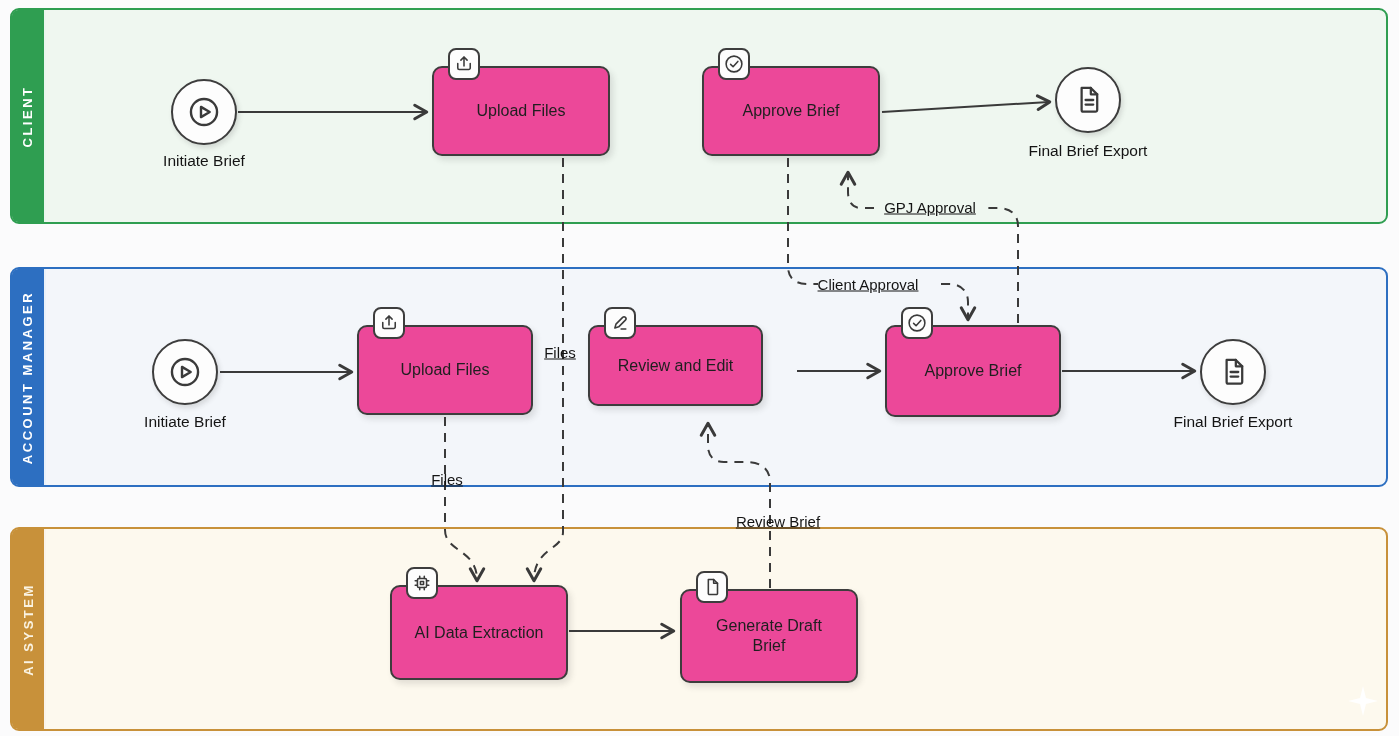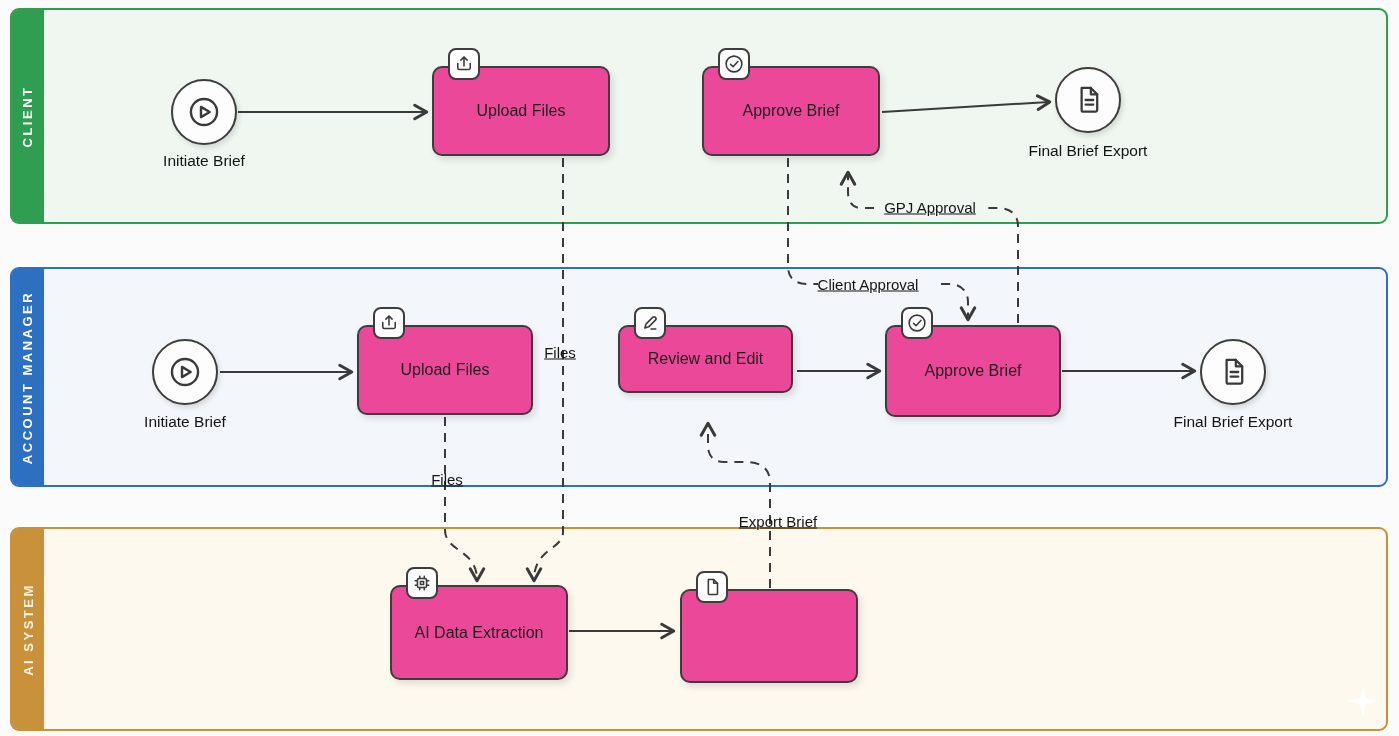--- a/index.html
+++ b/index.html
@@ -172,21 +172,21 @@
     <span class="badge icon">
       <svg width="22" height="22" viewBox="0 0 24 24" fill="none" stroke="#3a3a3a" stroke-width="1.7" stroke-linecap="round" stroke-linejoin="round">
         <path d="M12 14.2 V4.8"></path>
           <path d="M8.6 7.8 L12 4.4 L15.4 7.8"></path>
         <path d="M5.2 11.5 V16.3 A1.6 1.6 0 0 0 6.8 17.9 H17.2 A1.6 1.6 0 0 0 18.8 16.3 V11.5"></path>
       </svg>
     </span>
     <span class="task-label">Upload Files</span>
   </div>
 
-  <div class="task" style="left:618px;top:325px;width:175px;height:68px;text-align:center;">
+  <div class="task" style="left:588px;top:325px;width:175px;height:81px;text-align:center;">
     <span class="badge icon">
       <svg width="22" height="22" viewBox="0 0 24 24" fill="none" stroke="#3a3a3a" stroke-width="1.7" stroke-linecap="round" stroke-linejoin="round">
         <path d="M14.9 5.9 A2.1 2.1 0 0 1 17.9 8.9 L10.6 16.2 L6.4 17.4 L7.6 13.2 Z"></path>
         <path d="M13.2 18.6 H18.3"></path>
       </svg>
     </span>
     <span class="task-label">Review and Edit</span>
   </div>
 
   <div class="task" style="left:885px;top:325px;width:176px;height:92px;">
@@ -222,23 +222,24 @@
     <span class="task-label">AI Data Extraction</span>
   </div>
 
   <div class="task" style="left:680px;top:589px;width:178px;height:94px;">
     <span class="badge icon">
       <svg width="22" height="22" viewBox="0 0 24 24" fill="none" stroke="#3a3a3a" stroke-width="1.7" stroke-linecap="round" stroke-linejoin="round">
         <path d="M8 3.8 H13.8 L18 8 V19 A1.2 1.2 0 0 1 16.8 20.2 H9.2 A1.2 1.2 0 0 1 8 19 Z"></path>
         <path d="M13.8 3.8 V8 H18"></path>
       </svg>
     </span>
+    <span class="task-label" style="max-width:120px;">Generate Draft Brief</span>
   </div>
 
   <span class="edge-label" style="left:560px;top:352px;">Files</span>
   <span class="edge-label" style="left:447px;top:479px;">Files</span>
-  <span class="edge-label" style="left:778px;top:521px;">Export Brief</span>
+  <span class="edge-label" style="left:778px;top:521px;">Review Brief</span>
   <span class="edge-label" style="left:868px;top:284px;">Client Approval</span>
   <span class="edge-label" style="left:930px;top:207px;">GPJ Approval</span>
 
   <div class="sparkle"></div>
 
 </div>
 
 </body></html>

